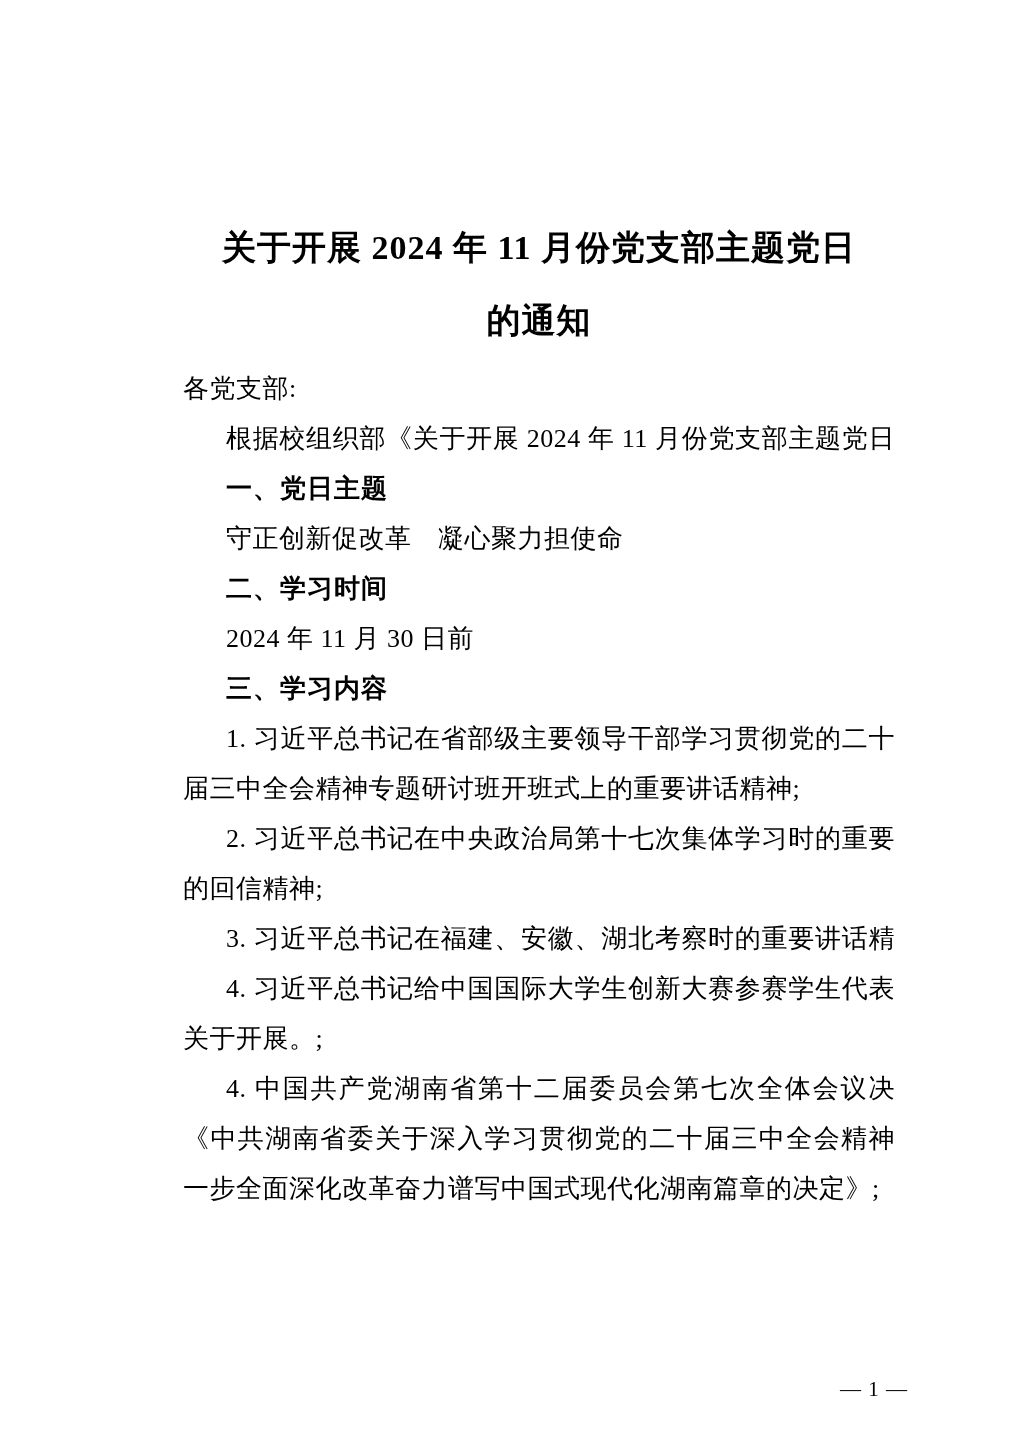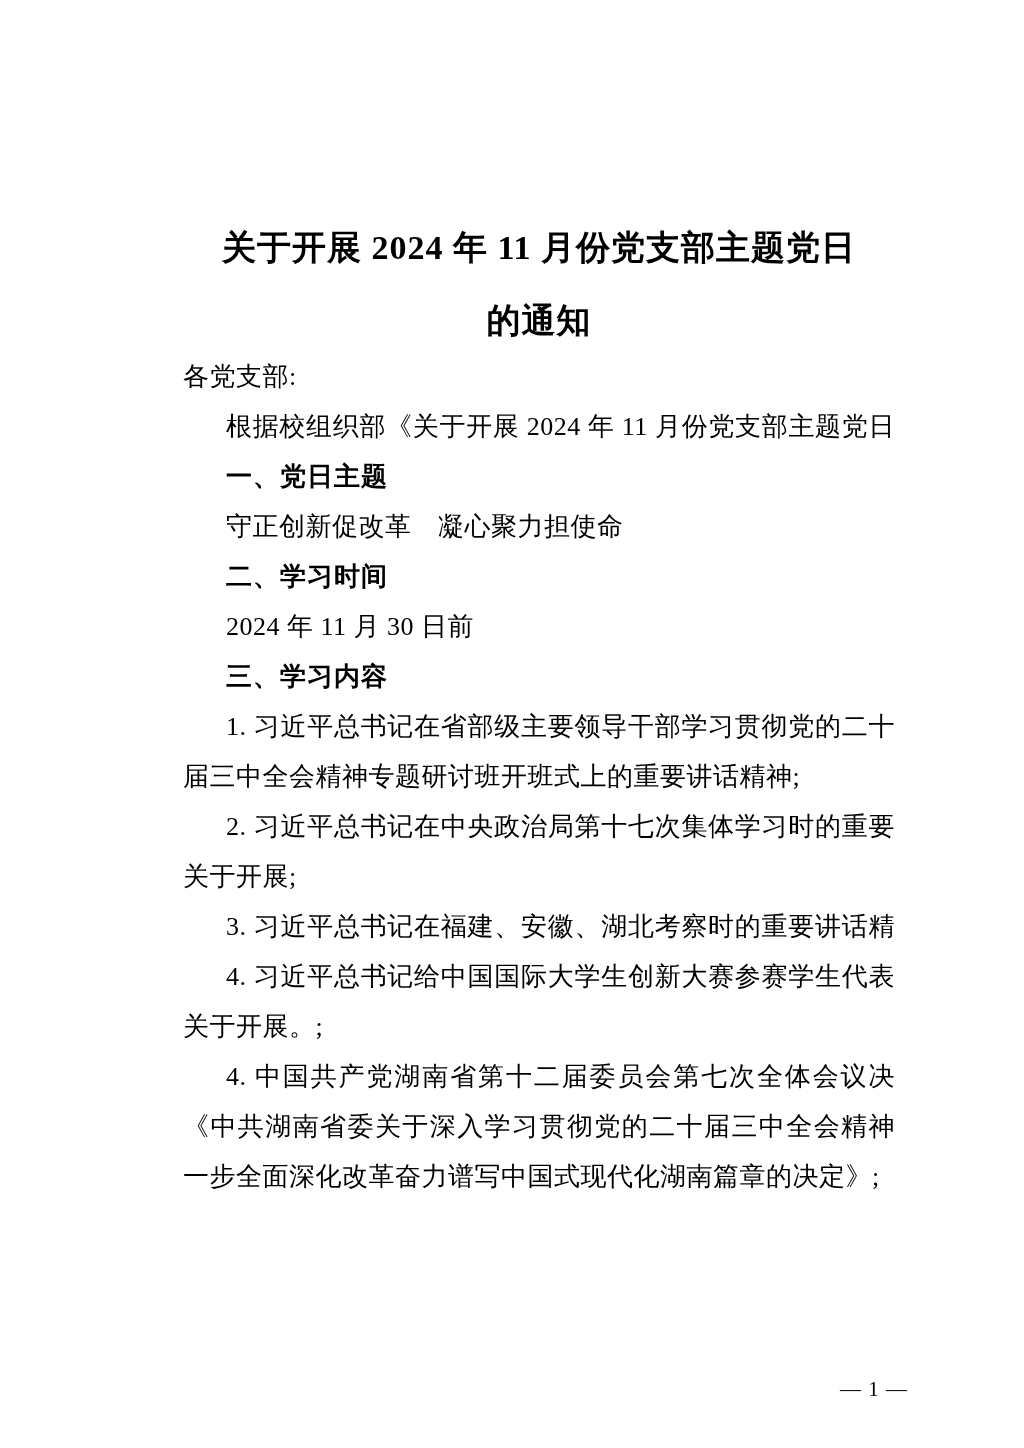--- a/index.html
+++ b/index.html
@@ -20,21 +20,21 @@
     width: 760px;
     text-align: center;
     font-family: "Liberation Serif", "DejaVu Serif", serif;
     font-weight: 700;
     font-size: 34px;
     line-height: 49px;
     letter-spacing: 1px;
   }
   .doc-body {
     position: absolute;
-    top: 304px;
+    top: 316px;
     left: 135px;
     width: 760px;
   }
   .line {
     font-size: 26px;
     line-height: 50px;
     height: 50px;
     overflow: hidden;
     white-space: pre-wrap;
     letter-spacing: 0.5px;
@@ -72,21 +72,21 @@
       <div class="line">各党支部:</div>
       <div class="line indent justify">根据校组织部《关于开展 2024 年 11 月份党支部主题党日的</div>
       <div class="line indent heading">一、党日主题</div>
       <div class="line indent">守正创新促改革　凝心聚力担使命</div>
       <div class="line indent heading">二、学习时间</div>
       <div class="line indent">2024 年 11 月 30 日前</div>
       <div class="line indent heading">三、学习内容</div>
       <div class="line indent justify">1. 习近平总书记在省部级主要领导干部学习贯彻党的二十</div>
       <div class="line">届三中全会精神专题研讨班开班式上的重要讲话精神;</div>
       <div class="line indent justify">2. 习近平总书记在中央政治局第十七次集体学习时的重要</div>
-      <div class="line">关于开展;</div>
+      <div class="line">的回信精神;</div>
       <div class="line indent justify">3. 习近平总书记在福建、安徽、湖北考察时的重要讲话精神;</div>
       <div class="line indent justify">4. 习近平总书记给中国国际大学生创新大赛参赛学生代表</div>
       <div class="line">关于开展。;</div>
       <div class="line indent justify">4. 中国共产党湖南省第十二届委员会第七次全体会议决议;</div>
       <div class="line justify">《中共湖南省委关于深入学习贯彻党的二十届三中全会精神　进</div>
       <div class="line">一步全面深化改革奋力谱写中国式现代化湖南篇章的决定》;</div>
     </div>
 
   <div class="page-footer">— 1 —</div>
 </div>

